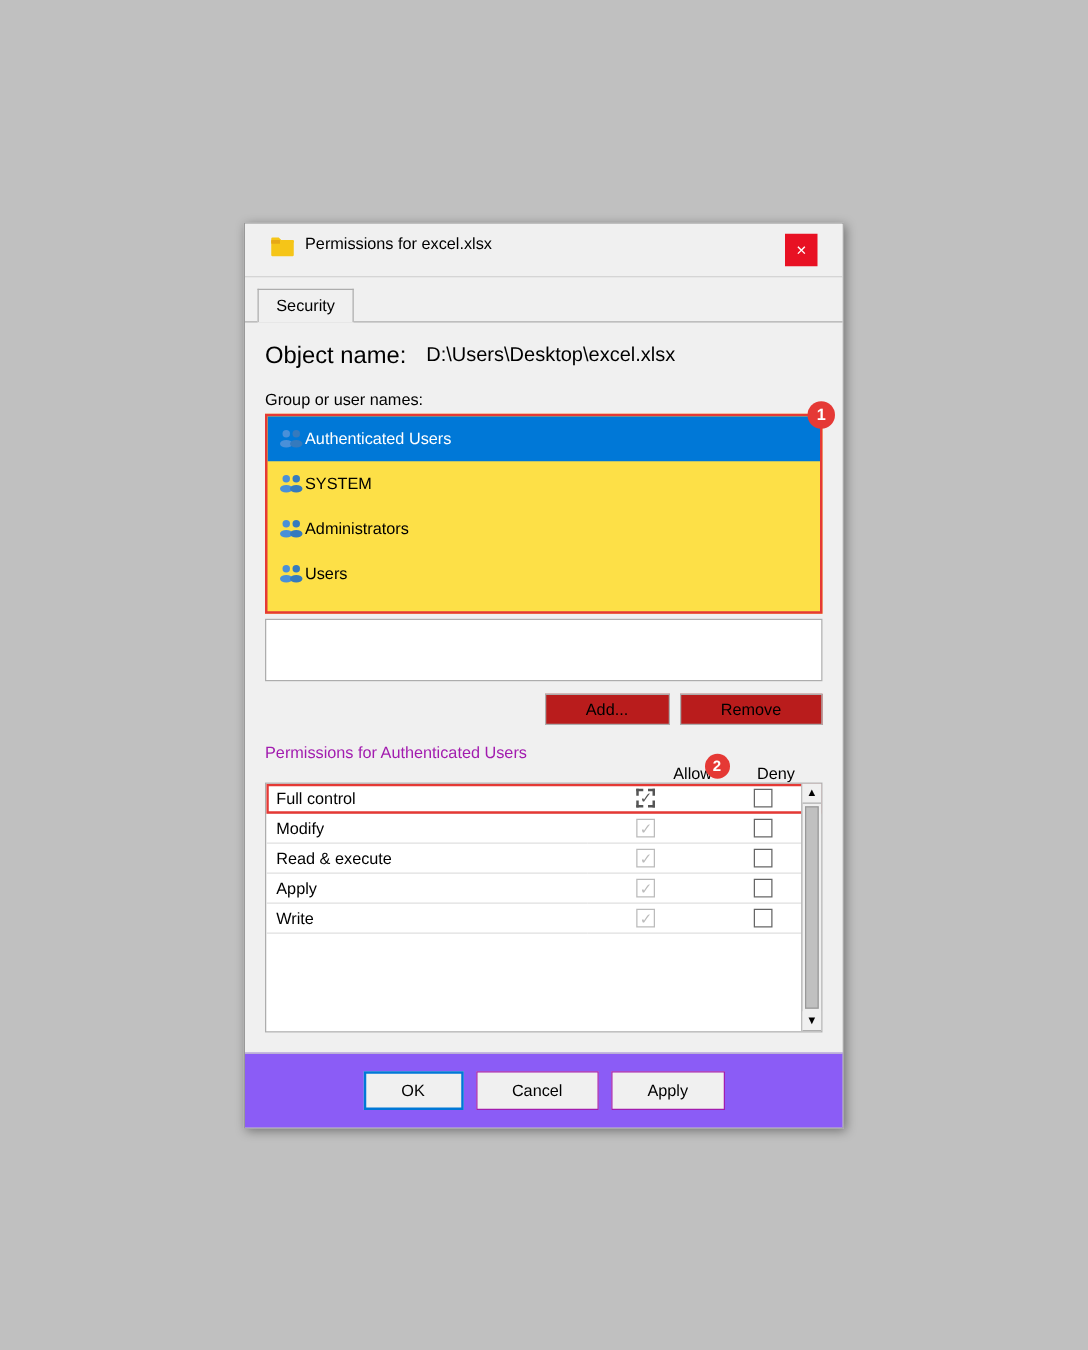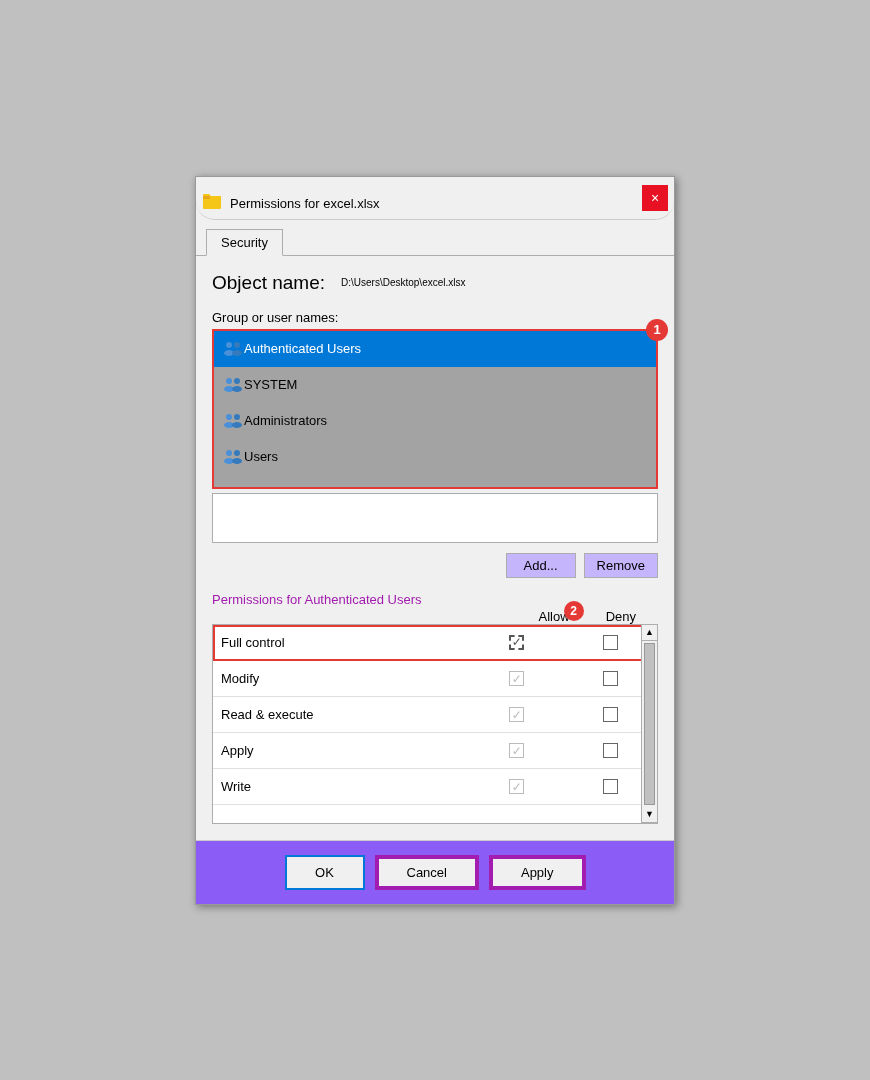--- a/index.html
+++ b/index.html
@@ -18,24 +18,23 @@
       border: 1px solid #999;
       box-shadow: 2px 2px 8px rgba(0,0,0,0.4);
       width: 480px;
       min-height: 680px;
       display: flex;
       flex-direction: column;
     }
     .title-bar {
       background: #f0f0f0;
       display: flex;
-      align-items: flex-end;
-      padding: 8px 6px;
+      align-items: flex-start;
+      padding: 8px 20px;
       border-bottom: 1px solid #ccc;
-      border-radius: 19px;
     }
     .title-bar-icon {
       width: 20px;
       height: 20px;
       margin-right: 8px;
       flex-shrink: 0;
     }
     .title-bar-text {
       flex: 1;
       font-size: 13px;
@@ -86,21 +85,21 @@
       display: flex;
       align-items: center;
       margin-bottom: 16px;
     }
     .label-text {
       color: #000;
       font-size: 19px;
     }
     .object-name-value {
       margin-left: 16px;
-      font-size: 10px;
+      font-size: 16px;
       color: #000;
     }
     .section-label {
       font-size: 13px;
       color: #000;
       margin-bottom: 4px;
     }
     .user-list-container {
       position: relative;
       margin-bottom: 4px;
@@ -116,21 +115,21 @@
       color: white;
       font-size: 13px;
       font-weight: bold;
       display: flex;
       align-items: center;
       justify-content: center;
       z-index: 10;
     }
     .user-list {
       border: 2px solid #e53935;
-      background: #a3a3a3;
+      background: #fde047;
       height: 160px;
       overflow-y: auto;
     }
     .user-item {
       display: flex;
       align-items: center;
       padding: 4px 8px;
       cursor: pointer;
       font-size: 13px;
       height: 36px;
@@ -145,23 +144,23 @@
       height: 50px;
       margin-bottom: 10px;
     }
     .btn-row {
       display: flex;
       justify-content: flex-end;
       gap: 8px;
       margin-bottom: 14px;
     }
     .btn {
-      padding: 4px 12px;
-      font-size: 13px;
-      background: #c4b5fd;
+      padding: 4px 32px;
+      font-size: 13px;
+      background: #b91c1c;
       border: 1px solid #adadad;
       cursor: pointer;
       min-width: 70px;
     }
     .permissions-label {
       font-size: 13px;
       color: #a21caf;
       margin-bottom: 2px;
     }
     .permissions-header {
@@ -198,21 +197,21 @@
       background: white;
       position: relative;
       overflow: hidden;
       height: 200px;
     }
     .permissions-table {
       width: 100%;
       border-collapse: collapse;
     }
     .permissions-table tr {
-      height: 36px;
+      height: 24px;
       margin-top: 16px;
     }
     .permissions-table td {
       border-bottom: 1px solid #e0e0e0;
       padding: 4px 8px;
       font-size: 13px;
       vertical-align: middle;
     }
     .permissions-table td.perm-name {
       width: 55%;
@@ -290,21 +289,21 @@
       display: flex;
       justify-content: center;
       gap: 10px;
       padding: 14px 16px;
       margin-top: auto;
     }
     .footer-btn {
       padding: 6px 28px;
       font-size: 13px;
       background: #f0f0f0;
-      border: 4px solid #a21caf;
+      border: 1px solid #a21caf;
       cursor: pointer;
       min-width: 80px;
     }
     .footer-btn.primary {
       border: 2px solid #0078d7;
     }
     
     .user-svg {
       width: 22px;
       height: 22px;

